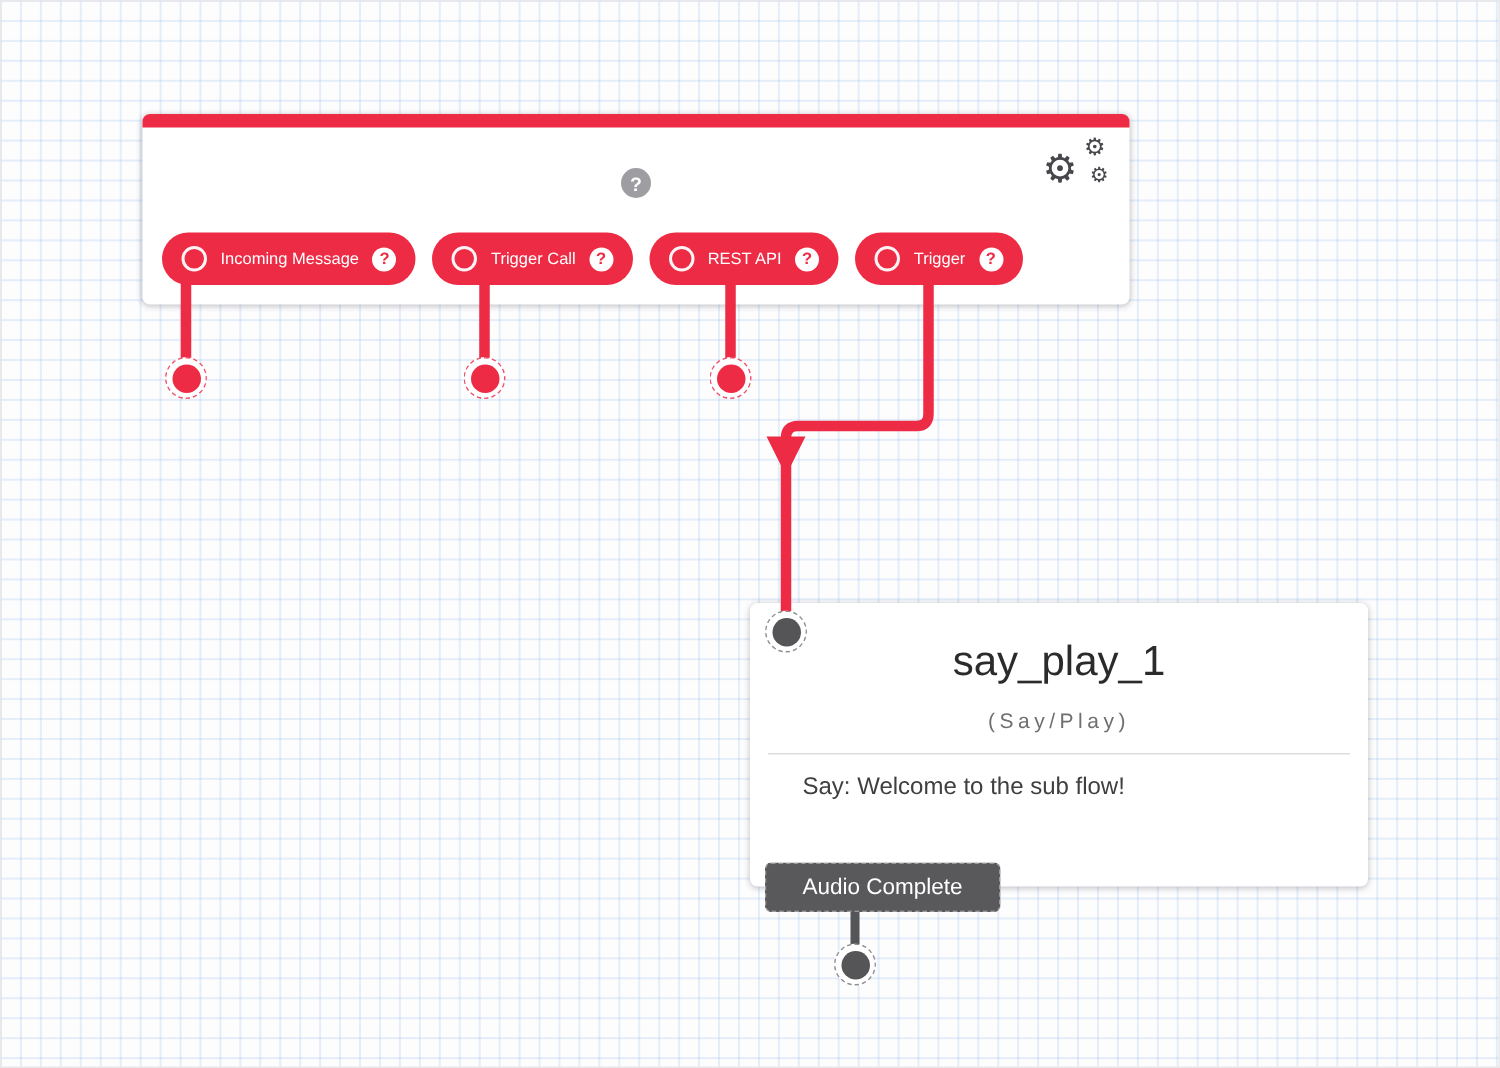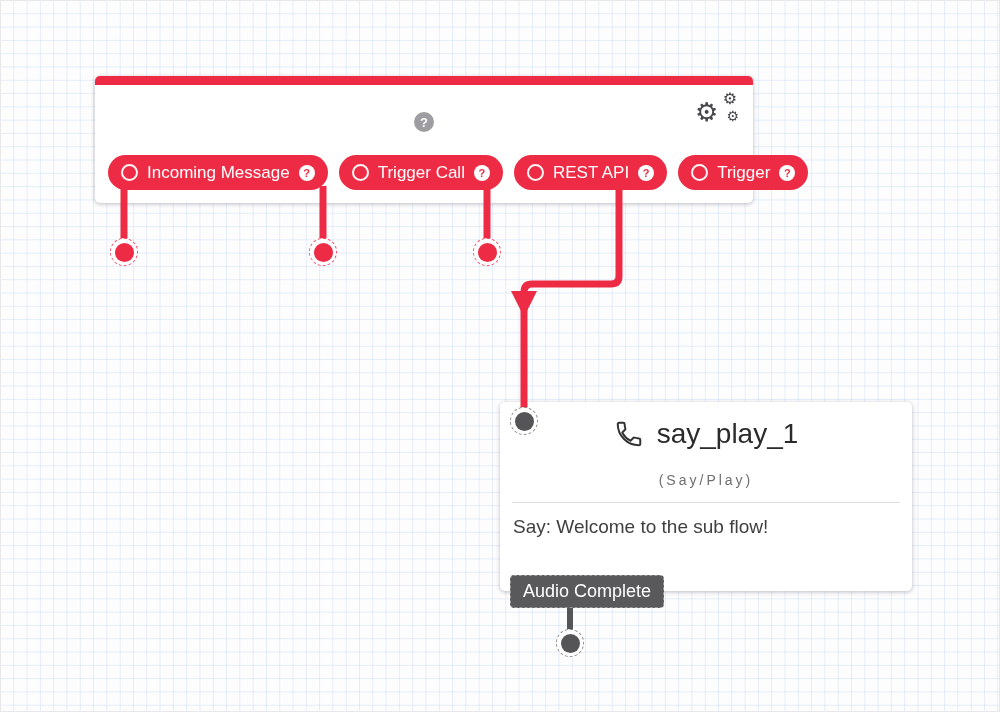--- a/index.html
+++ b/index.html
@@ -27,35 +27,35 @@
   .help-gray{width:20px;height:20px;border-radius:50%;background:#9e9ea2;color:#fff;
              font-size:13px;font-weight:bold;display:flex;align-items:center;justify-content:center;margin-top:4px;}
   .gears{position:absolute;right:14px;top:6px;width:44px;height:40px;color:#48484c;cursor:pointer;}
   .gears .g1{position:absolute;left:0;top:8px;font-size:26px;line-height:26px;}
   .gears .g2{position:absolute;right:2px;top:0;font-size:16px;line-height:16px;}
   .gears .g3{position:absolute;right:0;top:18px;font-size:14px;line-height:14px;}
   .pill-row{display:flex;gap:11px;margin:0 0 0 13px;}
   .pill{display:flex;align-items:center;gap:9px;height:35px;padding:0 13px;
         background:#ee2b45;border-radius:18px;color:#fff;cursor:pointer;white-space:nowrap;}
   .pill-circle{width:13px;height:13px;border:2px solid rgba(255,255,255,.95);border-radius:50%;}
-  .pill-label{font-size:17px;}
+  .pill-label{font-size:11px;}
   .pill-help{width:16px;height:16px;border-radius:50%;background:#fff;color:#ee2b45;
              font-size:11px;font-weight:bold;display:flex;align-items:center;justify-content:center;}
   
   .say-card{left:500px;top:402px;width:412px;height:189px;cursor:pointer;}
-  .say-title-row{display:flex;align-items:center;justify-content:center;gap:13px;margin-top:14px;height:36px;}
+  .say-title-row{display:flex;align-items:center;justify-content:center;gap:13px;margin-top:14px;height:36px;flex-direction:column;}
   .say-title{font-size:28px;font-weight:500;color:#2b2b2b;}
   .phone-icon{width:30px;height:30px;}
   .say-type{margin-top:20px;text-align:center;font-size:14px;color:#6f6f6f;letter-spacing:3px;}
   .divider{margin:14px 12px 0 12px;border:none;border-top:1px solid #ddd;}
-  .say-body{padding:13px 13px 0 13px;font-size:19px;color:#3f3f3f;}
+  .say-body{padding:13px 13px 0 13px;font-size:16px;color:#3f3f3f;margin-left:22px;}
   
   .transition-badge{position:absolute;left:510px;top:575px;height:31px;line-height:31px;
-        padding:0 12px;background:#59595c;border:1px dashed #9a9a9a;border-radius:4px;
-        color:#fff;font-size:18px;z-index:4;cursor:pointer;}
+        padding:0 24px;background:#59595c;border:1px dashed #9a9a9a;border-radius:4px;
+        color:#fff;font-size:15px;z-index:4;cursor:pointer;}
   
   .dot{position:absolute;width:26px;height:26px;border-radius:50%;z-index:5;
        display:flex;align-items:center;justify-content:center;cursor:pointer;background:#fff;}
   .dot .inner{width:19px;height:19px;border-radius:50%;}
   .dot.red{border:1.5px dashed #f2536d;}
   .dot.red .inner{background:#ee2b45;}
   .dot.gray{border:1.5px dashed #8f8f8f;}
   .dot.gray .inner{background:#555558;}
 </style>
 </head>

